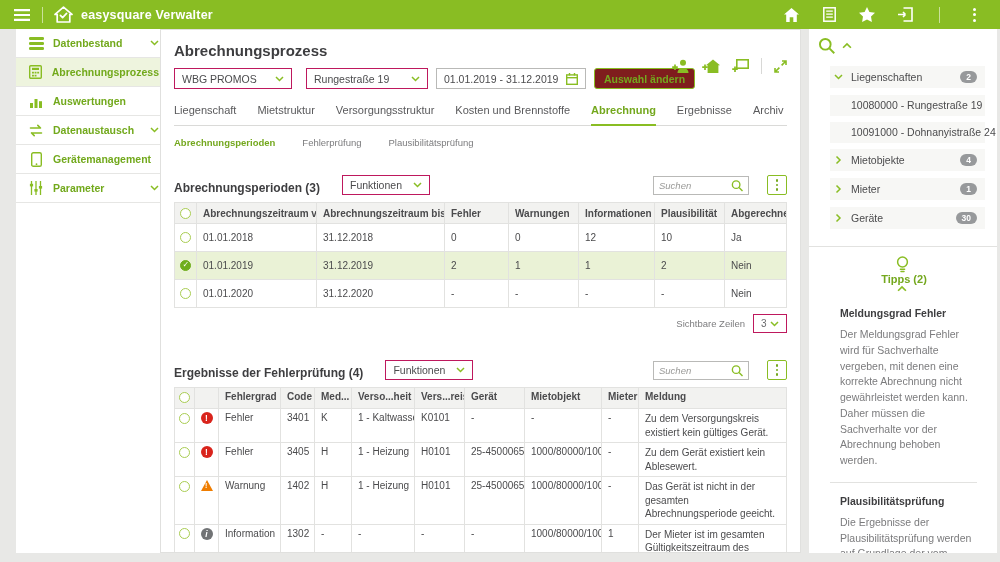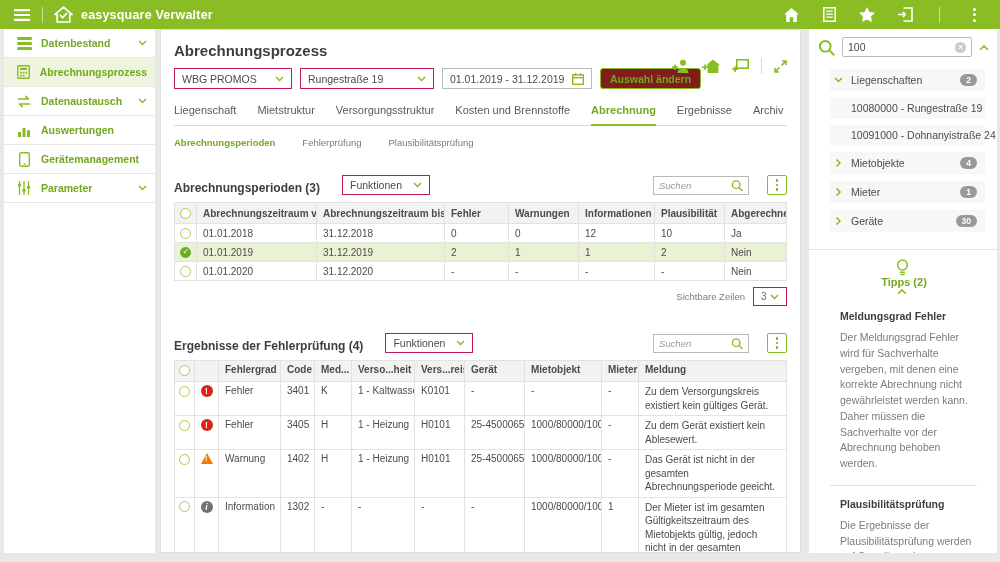--- a/index.html
+++ b/index.html
@@ -10,39 +10,39 @@
   .app-header { position:absolute; top:0; left:0; right:0; height:29px; background:#89bd23; display:flex; align-items:center; padding:0 10px; }
   .hicon { display:inline-flex; align-items:center; justify-content:center; width:24px; height:24px; cursor:pointer; }
   .hdr-divider { width:1px; height:16px; background:rgba(255,255,255,.55); margin:0 8px; }
   .app-title { color:#fff; font-weight:bold; font-size:12.5px; margin-left:6px; letter-spacing:.2px; }
   .spacer { flex:1; }
   .hdr-right { display:flex; align-items:center; gap:14px; margin-right:4px; }
   .kebab-w { display:inline-flex; flex-direction:column; gap:2.5px; }
   .kebab-w i { width:3px; height:3px; border-radius:50%; background:#fff; }
 
   
-  .left-nav { position:absolute; top:29px; left:4px; width:151px; bottom:9px; background:#fff; }
+  .left-nav { position:absolute; top:29px; left:16px; width:151px; bottom:9px; background:#fff; }
   .nav-item { display:flex; align-items:center; height:29px; padding:0 8px 0 10px; border-bottom:1px solid #e6e6e4; cursor:pointer; }
   .nav-item.active { background:#eef4de; }
   .nav-ic { width:20px; display:inline-flex; justify-content:center; }
   .nav-label { color:#72a91c; font-size:10.5px; font-weight:bold; margin-left:7px; flex:1; white-space:nowrap; }
   .nav-chev { display:inline-flex; }
 
   
   .card { position:absolute; top:29px; left:160px; width:641px; bottom:9px; background:#fff; border:1px solid #e0e0de; padding:0 13px; overflow:hidden; }
   .card-head { position:relative; }
   .page-title { font-size:15px; font-weight:bold; color:#3e3e40; margin-top:12px; }
   .head-icons { position:absolute; right:0; top:16px; display:flex; align-items:center; gap:12px; }
   .head-icons .vdiv { width:1px; height:16px; background:#d8d8d6; }
   .head-icons span { cursor:pointer; display:inline-flex; }
 
   .filter-row { display:flex; align-items:center; gap:8px; margin-top:9px; }
   .selbox { display:flex; align-items:center; justify-content:space-between; border:1px solid #be185d; height:21px; padding:0 7px; font-size:10.5px; color:#4b4b4d; background:#fff; cursor:pointer; }
   .selbox.w1 { width:118px; }
-  .selbox.w2 { width:134px; }
+  .selbox.w2 { width:122px;margin-left:6px; }
   .datebox { display:flex; align-items:center; justify-content:space-between; border:1px solid #b9b9b7; height:21px; padding:0 7px; font-size:10.5px; width:150px; cursor:pointer; }
   .btn-outline { border:1px solid #89bd23; color:#74a81e; background:#7f1d1d; height:21px; border-radius:3px; font-size:10.5px; padding:0 9px; font-weight:bold; cursor:pointer; font-family:inherit; }
 
   .tabs { display:flex; gap:21px; margin-top:15px; border-bottom:1px solid #dadad8; }
   .tab { font-size:11px; color:#59595b; padding-bottom:8px; cursor:pointer; white-space:nowrap; }
   .tab.active { color:#74a81e; font-weight:bold; border-bottom:2px solid #89bd23; margin-bottom:-1px; }
   .subtabs { display:flex; gap:27px; margin-top:11px; }
   .subtab { font-size:9.5px; color:#7c7c7e; cursor:pointer; }
   .subtab.active { color:#74a81e; font-weight:bold; }
 
@@ -52,21 +52,21 @@
   .funk { margin-left:10px; width:88px; height:20px; }
   .search-box { display:flex; align-items:center; border:1px solid #b9b9b7; height:19px; width:96px; padding:0 5px; }
   .search-box input { border:0; outline:0; width:72px; font-size:9.5px; font-family:inherit; color:#4b4b4d; }
   .search-box input::placeholder { font-style:italic; color:#9a9a98; }
   .kebab-btn { width:20px; height:20px; border:1px solid #89bd23; border-radius:2px; display:inline-flex; flex-direction:column; align-items:center; justify-content:center; gap:2px; margin-left:6px; cursor:pointer; background:#fff; }
   .kebab-btn i { width:2.5px; height:2.5px; border-radius:50%; background:#74a81e; }
 
   table.grid { border-collapse:collapse; table-layout:fixed; width:100%; margin-top:7px; font-size:10px; }
   table.grid th, table.grid td { border:1px solid #e2e2e0; text-align:left; padding:3px 6px; overflow:hidden; white-space:nowrap; }
   table.grid thead th { background:#f2f2f0; color:#4b4b4d; font-weight:bold; height:21px; }
-  table.grid tbody tr { height:19px; background:#fff; }
+  table.grid tbody tr { height:28px; background:#fff; }
   table.grid tbody tr.sel-row { background:#eaf2d6; }
   table.grid td.wrap { white-space:normal; line-height:1.35; }
   #table2 td, #table2 th { vertical-align:top; }
   .c-center { text-align:center !important; padding:3px 2px !important; }
   .radio { display:inline-block; width:11px; height:11px; border:1.6px solid #a9cd52; border-radius:50%; background:#fff; vertical-align:middle; cursor:pointer; }
   .radio.sel { background:#6fae1c; border-color:#6fae1c; position:relative; }
   .radio.sel::after { content:"✓"; color:#fff; font-size:8px; position:absolute; left:1.5px; top:-1px; font-weight:bold; }
   .sev { display:inline-block; width:12px; height:12px; border-radius:50%; color:#fff; font-size:8.5px; font-weight:bold; text-align:center; line-height:12px; }
   .sev.err { background:#d9241c; }
   .sev.info { background:#717375; font-style:italic; }
@@ -176,41 +176,41 @@
             <rect x="8.2" y="6.8" width="1.9" height="1.7" fill="#89bd23"></rect>
             <rect x="3" y="9.8" width="1.9" height="1.7" fill="#89bd23"></rect>
             <rect x="5.6" y="9.8" width="1.9" height="1.7" fill="#89bd23"></rect>
           </svg>
         </span>
     <span class="nav-label">Abrechnungsprozess</span>
 
   </div>
   <div class="nav-item">
     <span class="nav-ic">
-          <svg width="16" height="13" viewBox="0 0 16 13">
-            <path d="M2.5 4h10M12.5 4L9.8 1.4M13.5 9h-10M3.5 9l2.7 2.6" fill="none" stroke="#89bd23" stroke-width="1.6" stroke-linecap="round" stroke-linejoin="round"></path>
-          </svg>
-        </span>
-    <span class="nav-label">Datenaustausch</span>
-    <span class="nav-chev">
-          <svg width="9" height="6" viewBox="0 0 9 6">
-            <polyline points="1,1 4.5,4.5 8,1" fill="none" stroke="#89bd23" stroke-width="1.5"></polyline>
-          </svg>
-        </span>
-  </div>
-  <div class="nav-item">
-    <span class="nav-ic">
           <svg width="14" height="13" viewBox="0 0 14 13">
             <rect x="1" y="8" width="3" height="5" fill="#89bd23"></rect>
             <rect x="5.5" y="4" width="3" height="9" fill="#89bd23"></rect>
             <rect x="10" y="6.2" width="3" height="6.8" fill="#89bd23"></rect>
           </svg>
         </span>
     <span class="nav-label">Auswertungen</span>
 
+  </div>
+  <div class="nav-item">
+    <span class="nav-ic">
+          <svg width="16" height="13" viewBox="0 0 16 13">
+            <path d="M2.5 4h10M12.5 4L9.8 1.4M13.5 9h-10M3.5 9l2.7 2.6" fill="none" stroke="#89bd23" stroke-width="1.6" stroke-linecap="round" stroke-linejoin="round"></path>
+          </svg>
+        </span>
+    <span class="nav-label">Datenaustausch</span>
+    <span class="nav-chev">
+          <svg width="9" height="6" viewBox="0 0 9 6">
+            <polyline points="1,1 4.5,4.5 8,1" fill="none" stroke="#89bd23" stroke-width="1.5"></polyline>
+          </svg>
+        </span>
   </div>
   <div class="nav-item">
     <span class="nav-ic">
           <svg width="11" height="15" viewBox="0 0 11 15">
             <rect x="0.7" y="0.7" width="9.6" height="13.6" rx="1.6" fill="none" stroke="#89bd23" stroke-width="1.4"></rect>
             <circle cx="5.5" cy="12.2" r="0.9" fill="#89bd23"></circle>
           </svg>
         </span>
     <span class="nav-label">Gerätemanagement</span>
 
@@ -504,24 +504,20 @@
 
   </div>
 </main>
 
 <aside class="right-panel">
   <div class="rp-search">
     <svg width="17" height="17" viewBox="0 0 14 14">
         <circle cx="6" cy="6" r="4.4" fill="none" stroke="#89bd23" stroke-width="1.6"></circle>
         <path d="M9.4 9.4L13.4 13.4" stroke="#89bd23" stroke-width="1.6"></path>
       </svg>
-    <span class="rp-input">
-      <input value="100" style="">
-      <span class="clear-ic">✕</span>
-    </span>
     <span class="chev up">
       <svg width="10" height="7" viewBox="0 0 9 6">
           <polyline points="1,1 4.5,4.5 8,1" fill="none" stroke="#89bd23" stroke-width="1.5"></polyline>
         </svg>
     </span>
   </div>
   <div class="tree" id="tree">
   <div class="tree-group">
     <span class="chev ">
           <svg width="9" height="6" viewBox="0 0 9 6">

